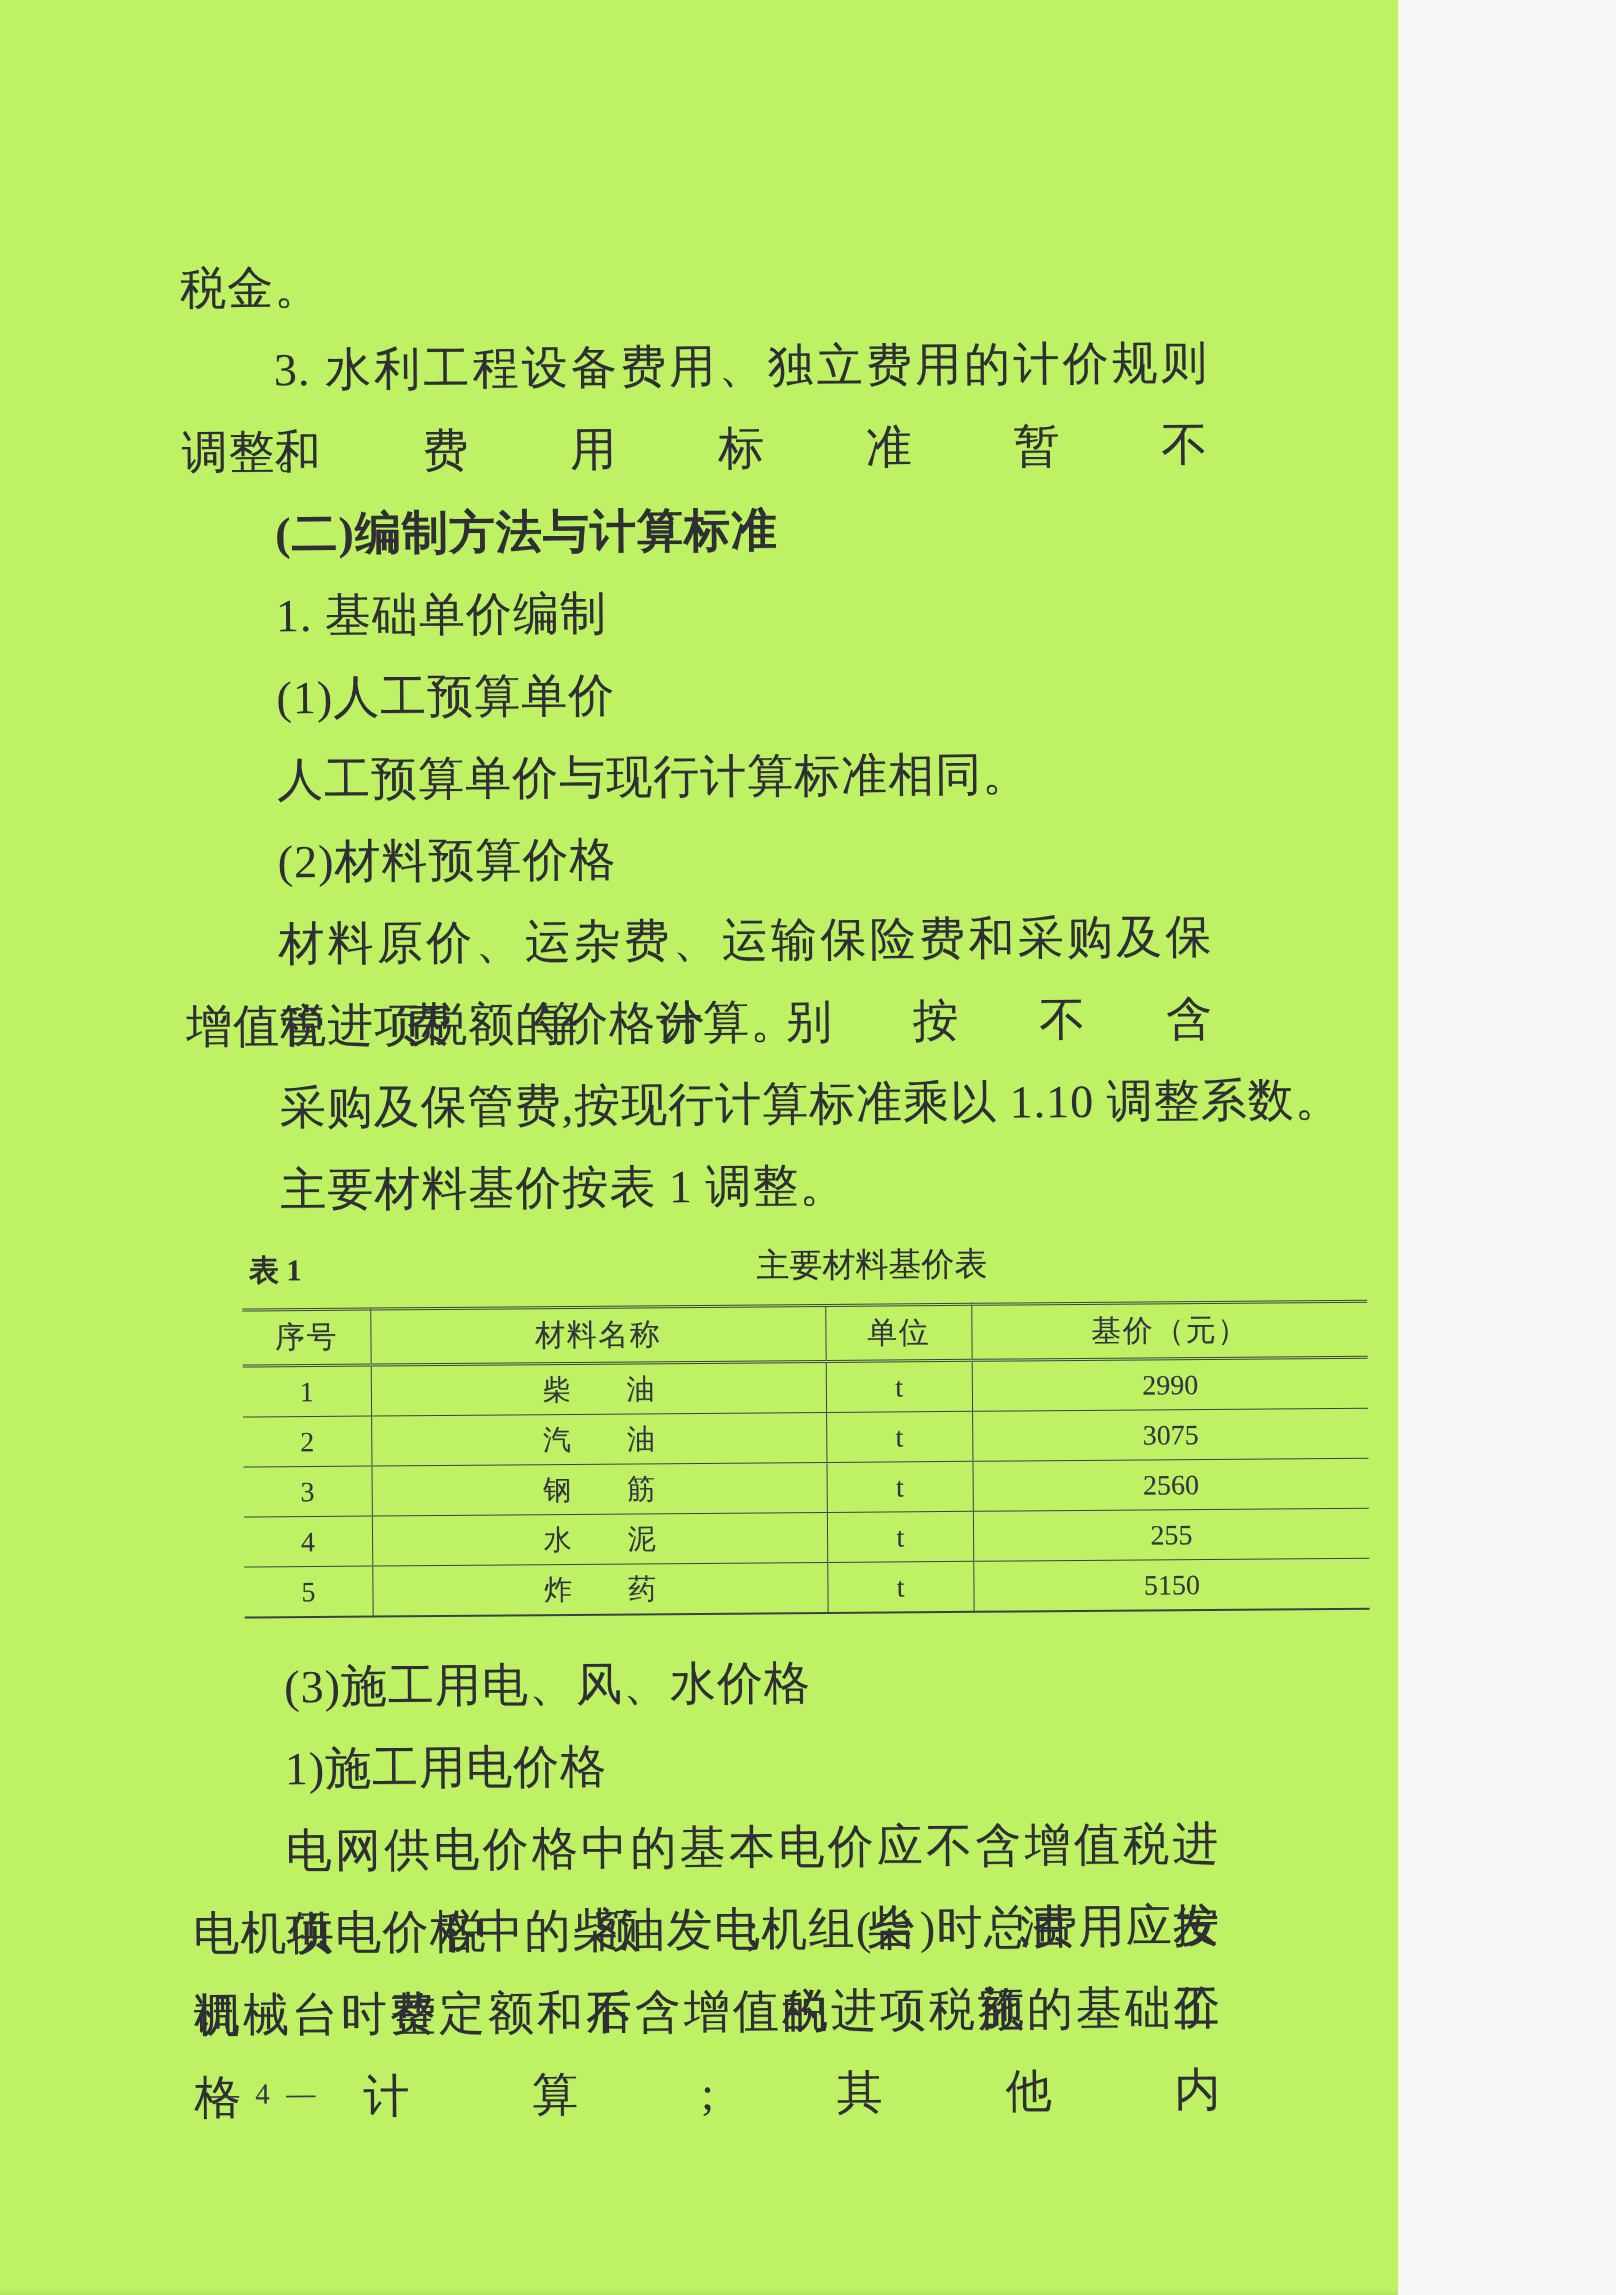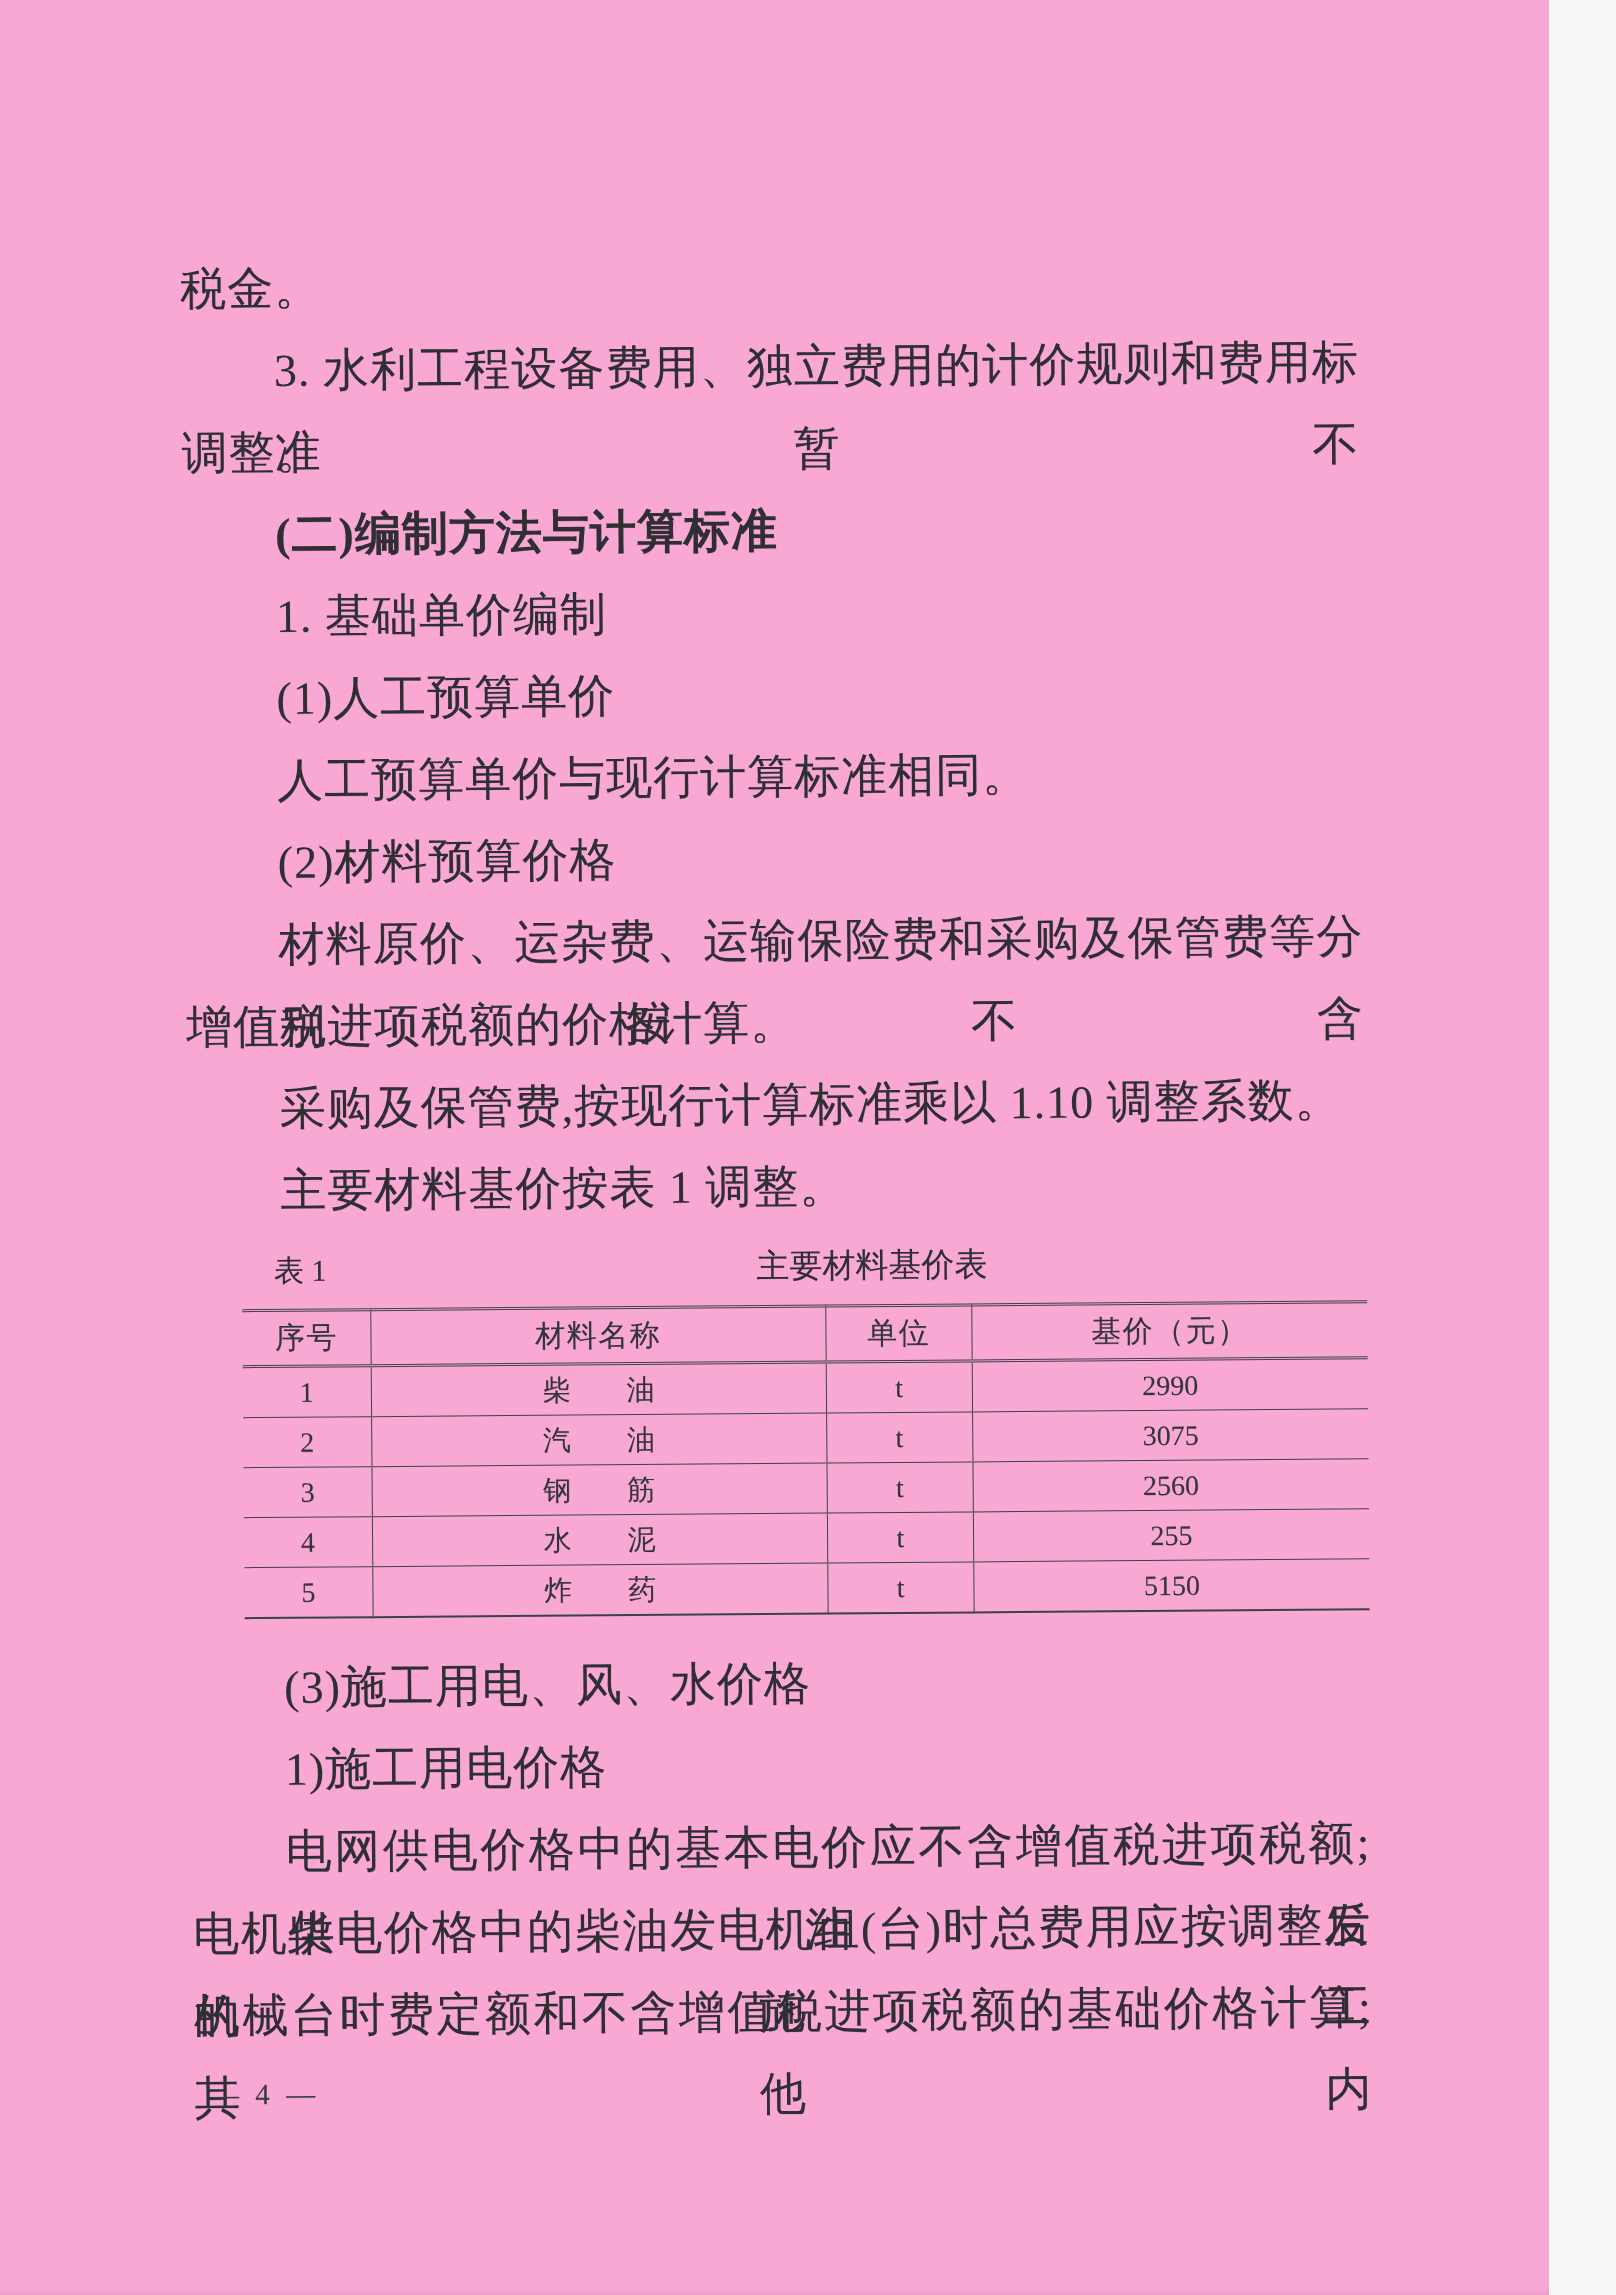--- a/index.html
+++ b/index.html
@@ -4,22 +4,22 @@
 <style>
   html,body{margin:0;padding:0;}
   body{
     width:1617px;height:2295px;
     background:#f6f6f4;
     font-family:"Liberation Serif","DejaVu Serif",serif;
     overflow:hidden;
   }
   .page{
     position:relative;
-    width:1549px;height:2295px;
-    background:#f9a8d4;
+    width:1398px;height:2295px;
+    background:#bef264;
     overflow:hidden;
   }
   
   .page::after{
     content:"";position:absolute;left:0;right:0;bottom:0;height:7.2px;
     background:linear-gradient(to bottom, rgba(0,0,0,0), rgba(0,0,0,0.06));
     pointer-events:none;
   }
   .sheet{
     position:absolute;inset:0;
@@ -48,21 +48,22 @@
   
   .tcaption{
     position:relative;
     margin-left:54px;
     width:1125px;
     height:77px;
     line-height:77px;
   }
   .tcaption .cap{
     font-size:30px;
-    margin-left:32px;
+    margin-left:7px;
+    font-weight:bold;
   }
   .tcaption .ttl{
     position:absolute;
     left:56%;top:0;
     transform:translateX(-50%);
     font-size:33px;
   }
   
   table.mat{
     margin-left:54px;

